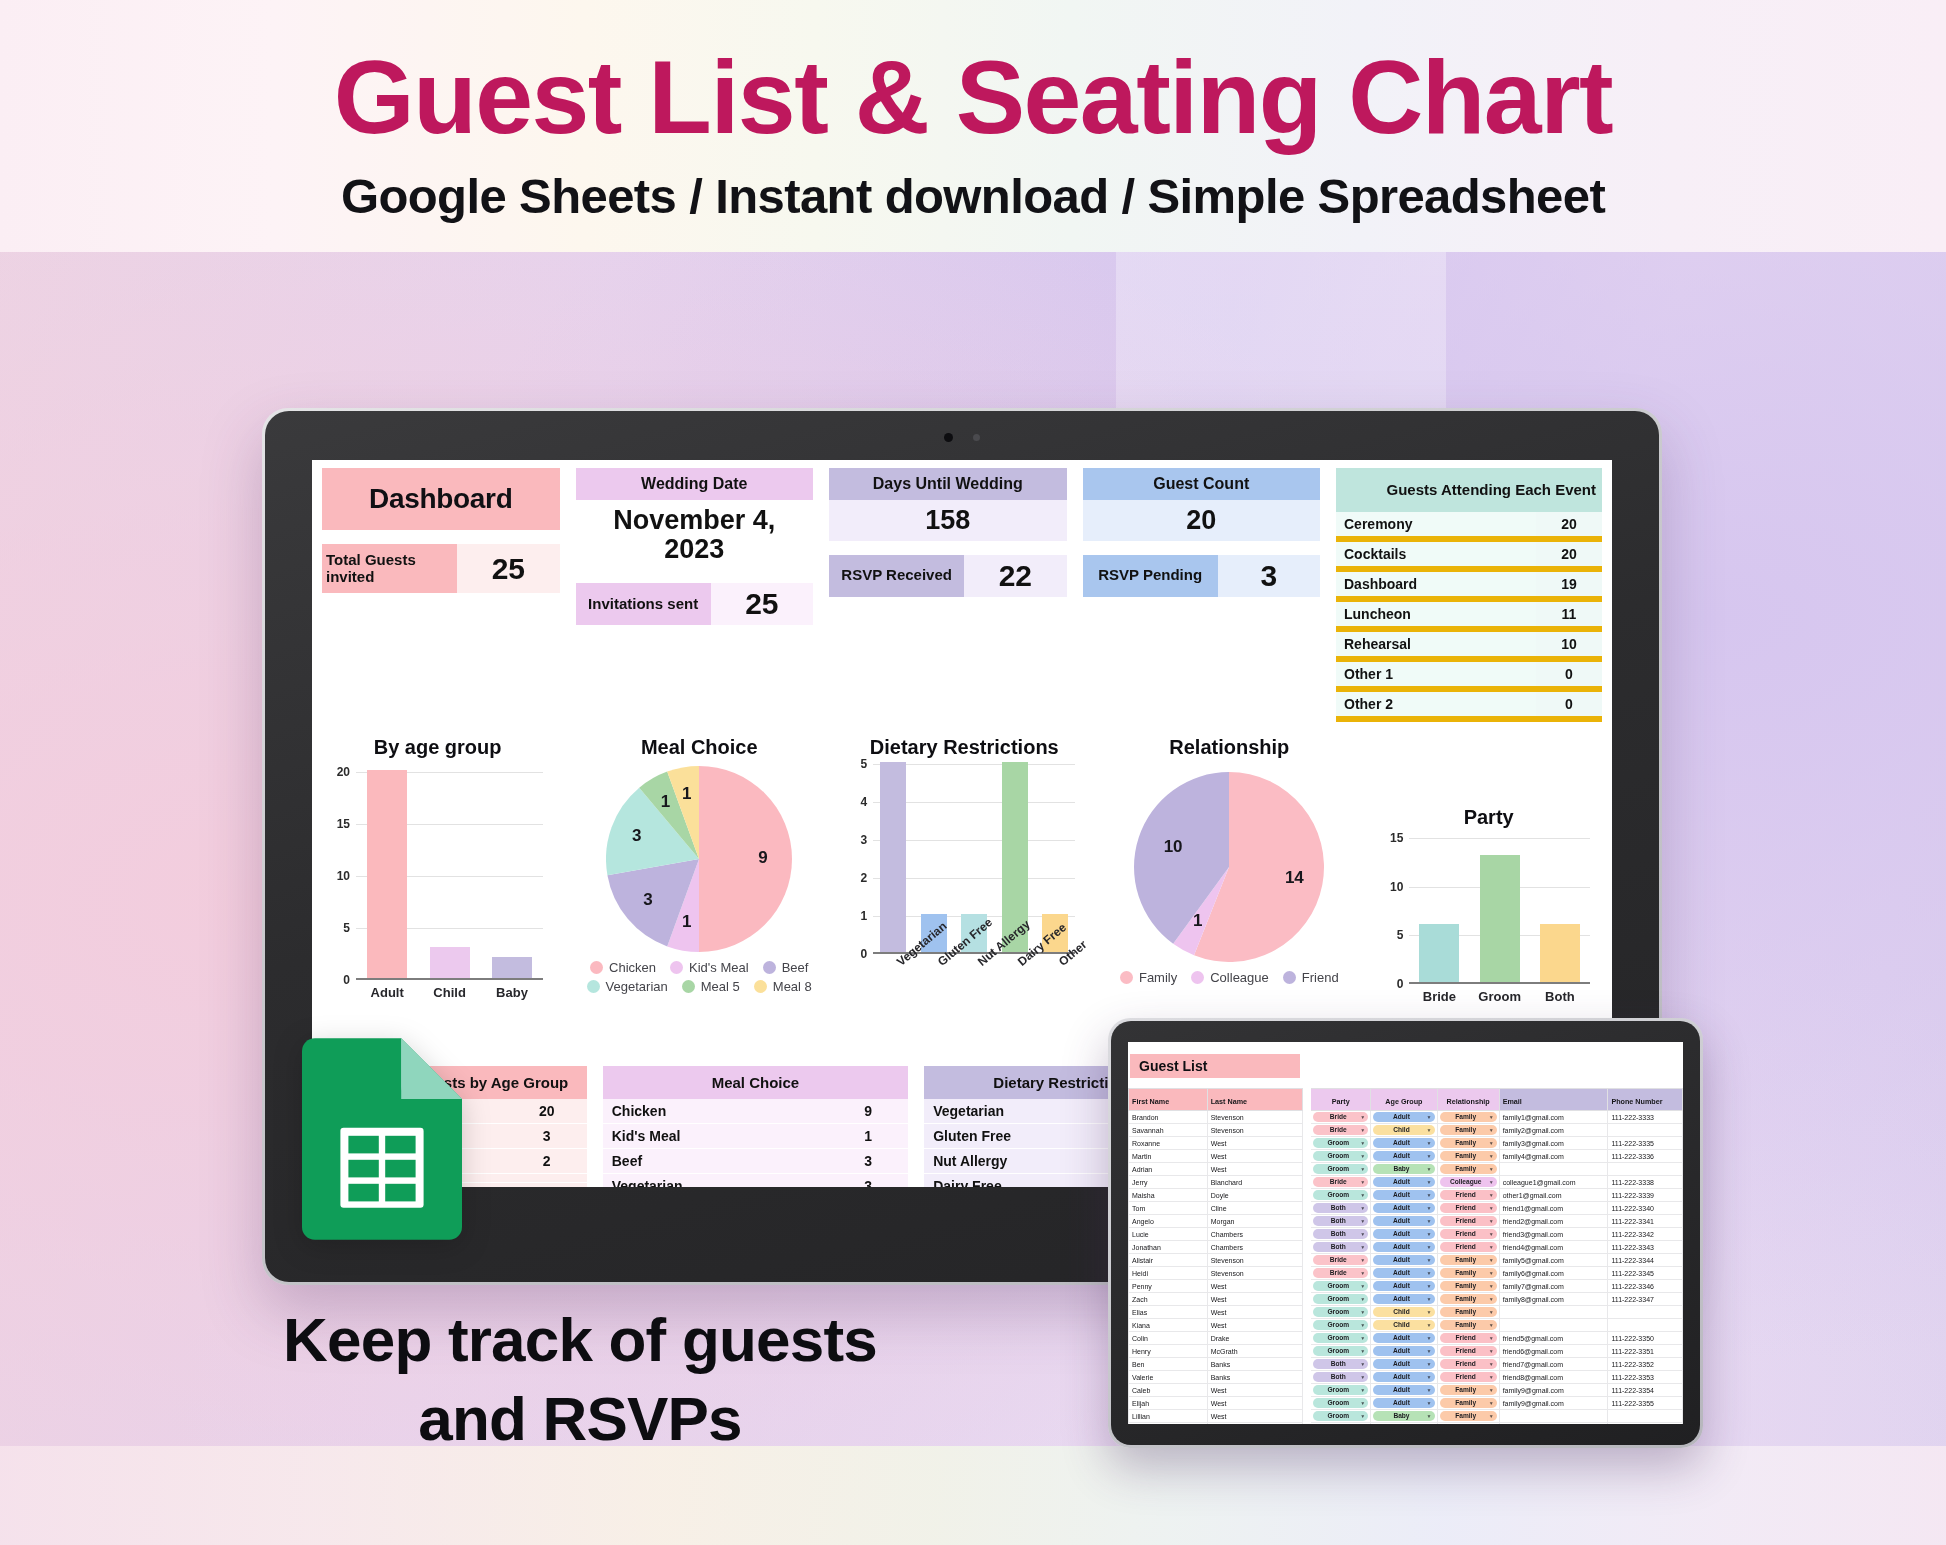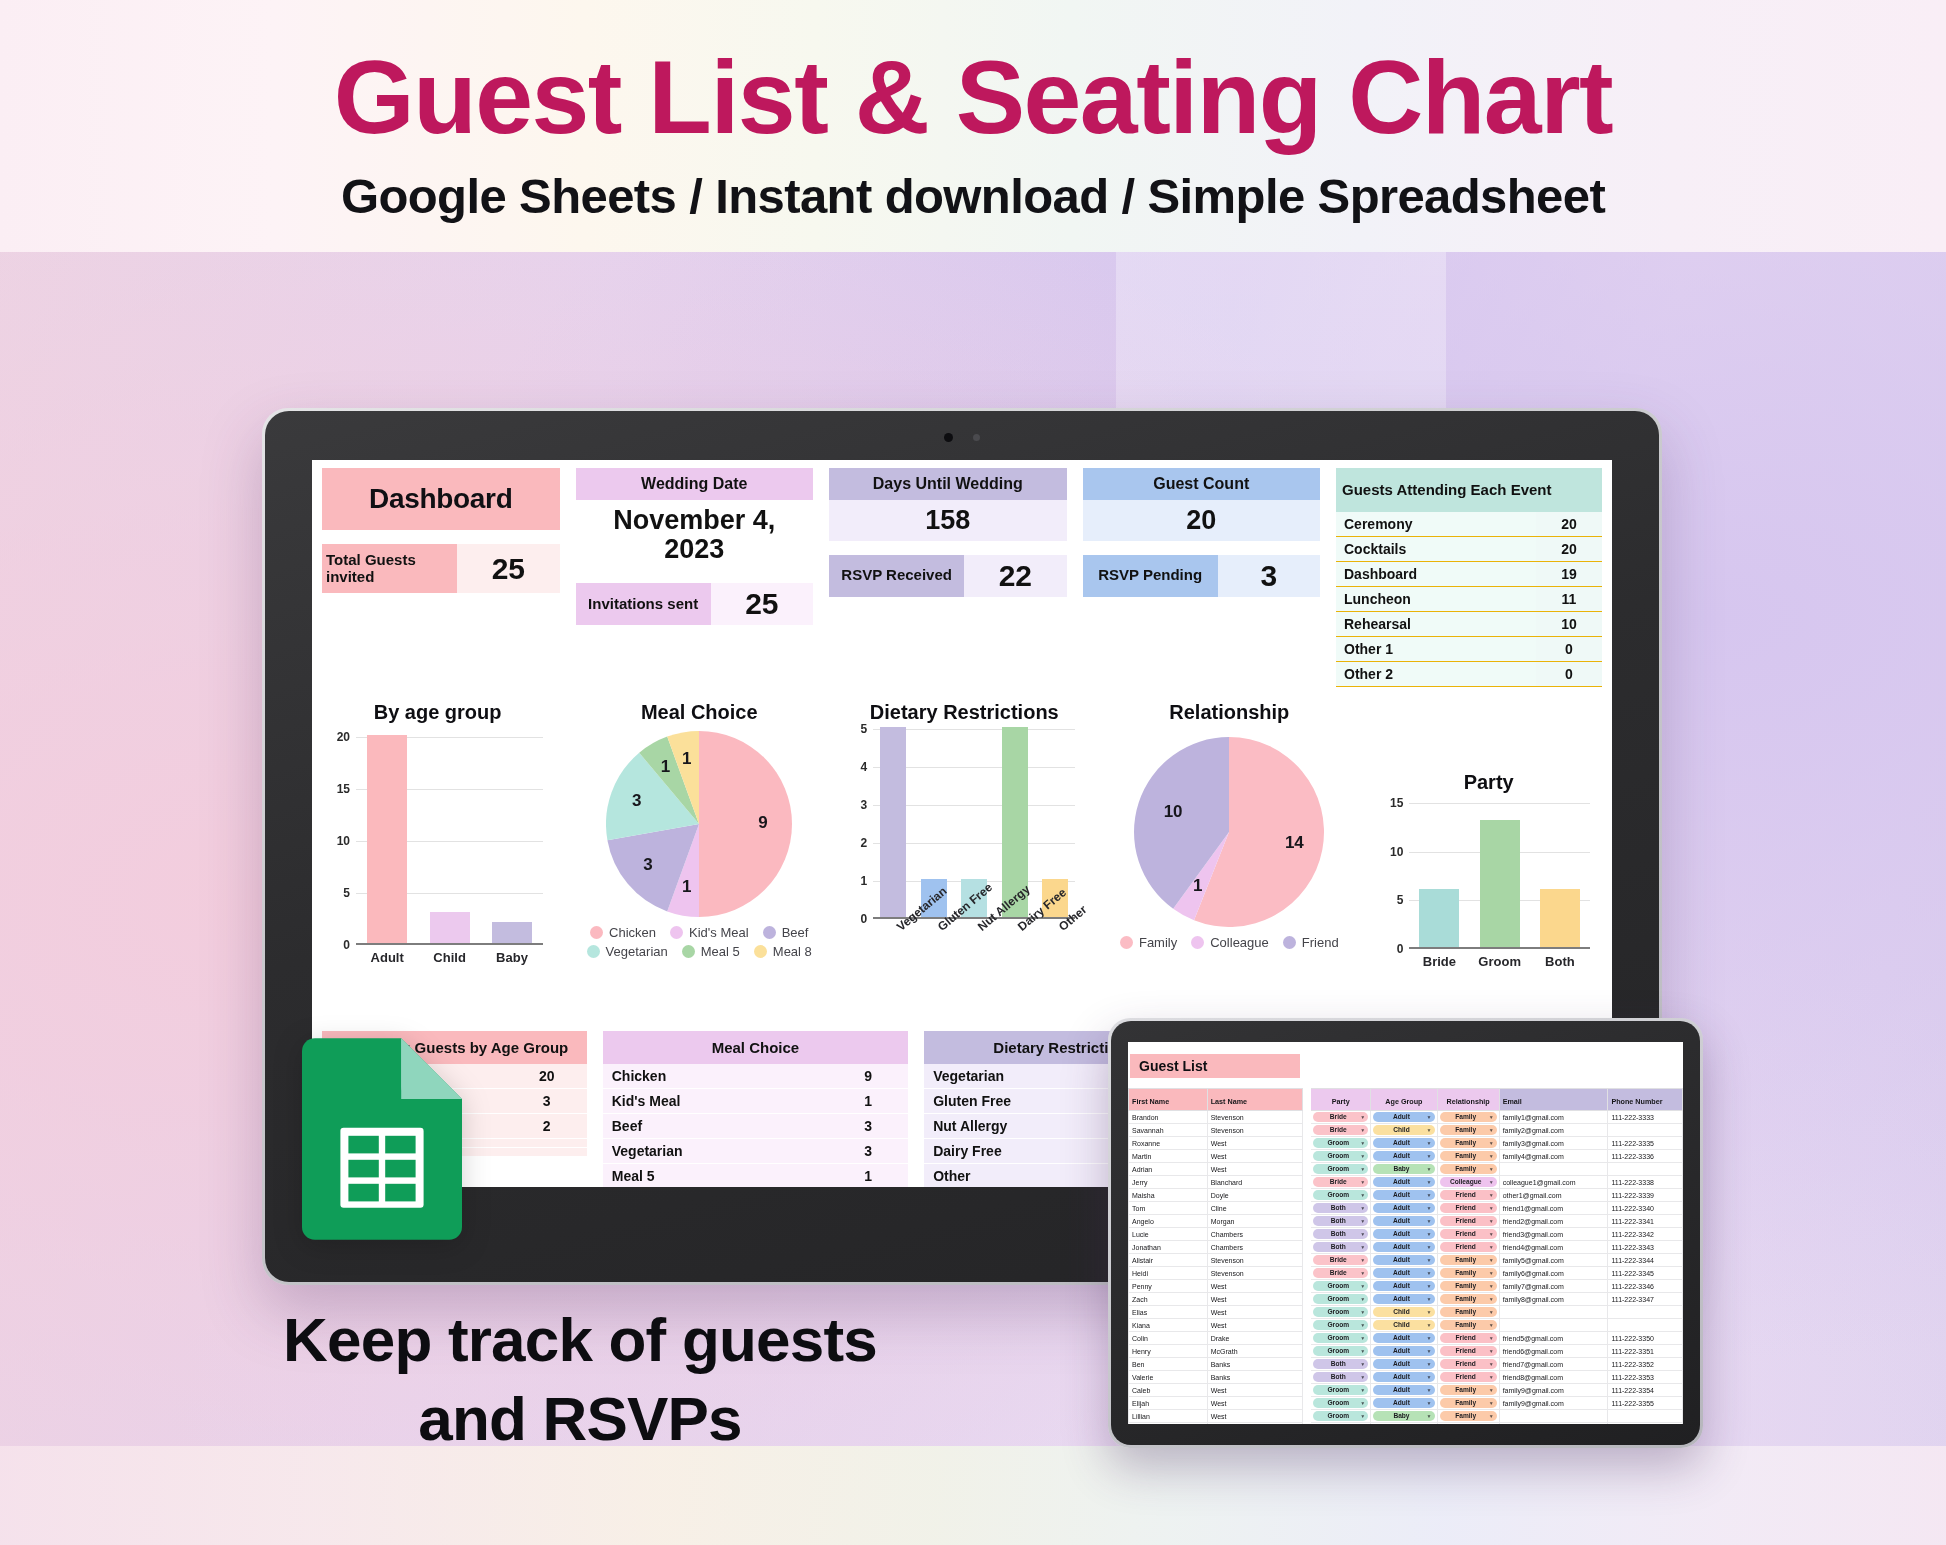--- a/index.html
+++ b/index.html
@@ -108,24 +108,24 @@
   .t-lilac-head{background:#ecc9ee;}
   .t-lilac-val {background:#fbf1fc;}
   .t-violet-head{background:#c3bcdf;}
   .t-violet-val {background:#f2edfa;}
   .t-blue-head{background:#a9c6ee;}
   .t-blue-val {background:#e6eefb;}
 
   
   #events-card{width:100%;}
   #events-head{
-    background:#bfe5dd;font-weight:700;font-size:15px;text-align:left;
+    background:#bfe5dd;font-weight:700;font-size:15px;text-align:right;
     padding:13px 6px;line-height:1.2;
   }
-  .ev-row{display:flex;font-size:14px;font-weight:600;background:#f0fbf8;border-bottom:1px solid #eab308;}
+  .ev-row{display:flex;font-size:14px;font-weight:600;background:#f0fbf8;border-bottom:6px solid #eab308;}
   .ev-row .n{flex:1;padding:4px 8px;}
   .ev-row .v{width:66px;text-align:center;padding:4px 4px;font-weight:700;background:#eff9f7;}
 
   
   #chart-row{display:flex;gap:10px;margin-top:14px;height:318px;}
   .chart-box{position:relative;}
   .chart-title{text-align:center;font-weight:700;font-size:20px;color:#0e0e12;line-height:1.1;}
 
   .plot{position:relative;}
   .gridline{position:absolute;left:0;right:0;height:1px;background:#e2e2e2;}

